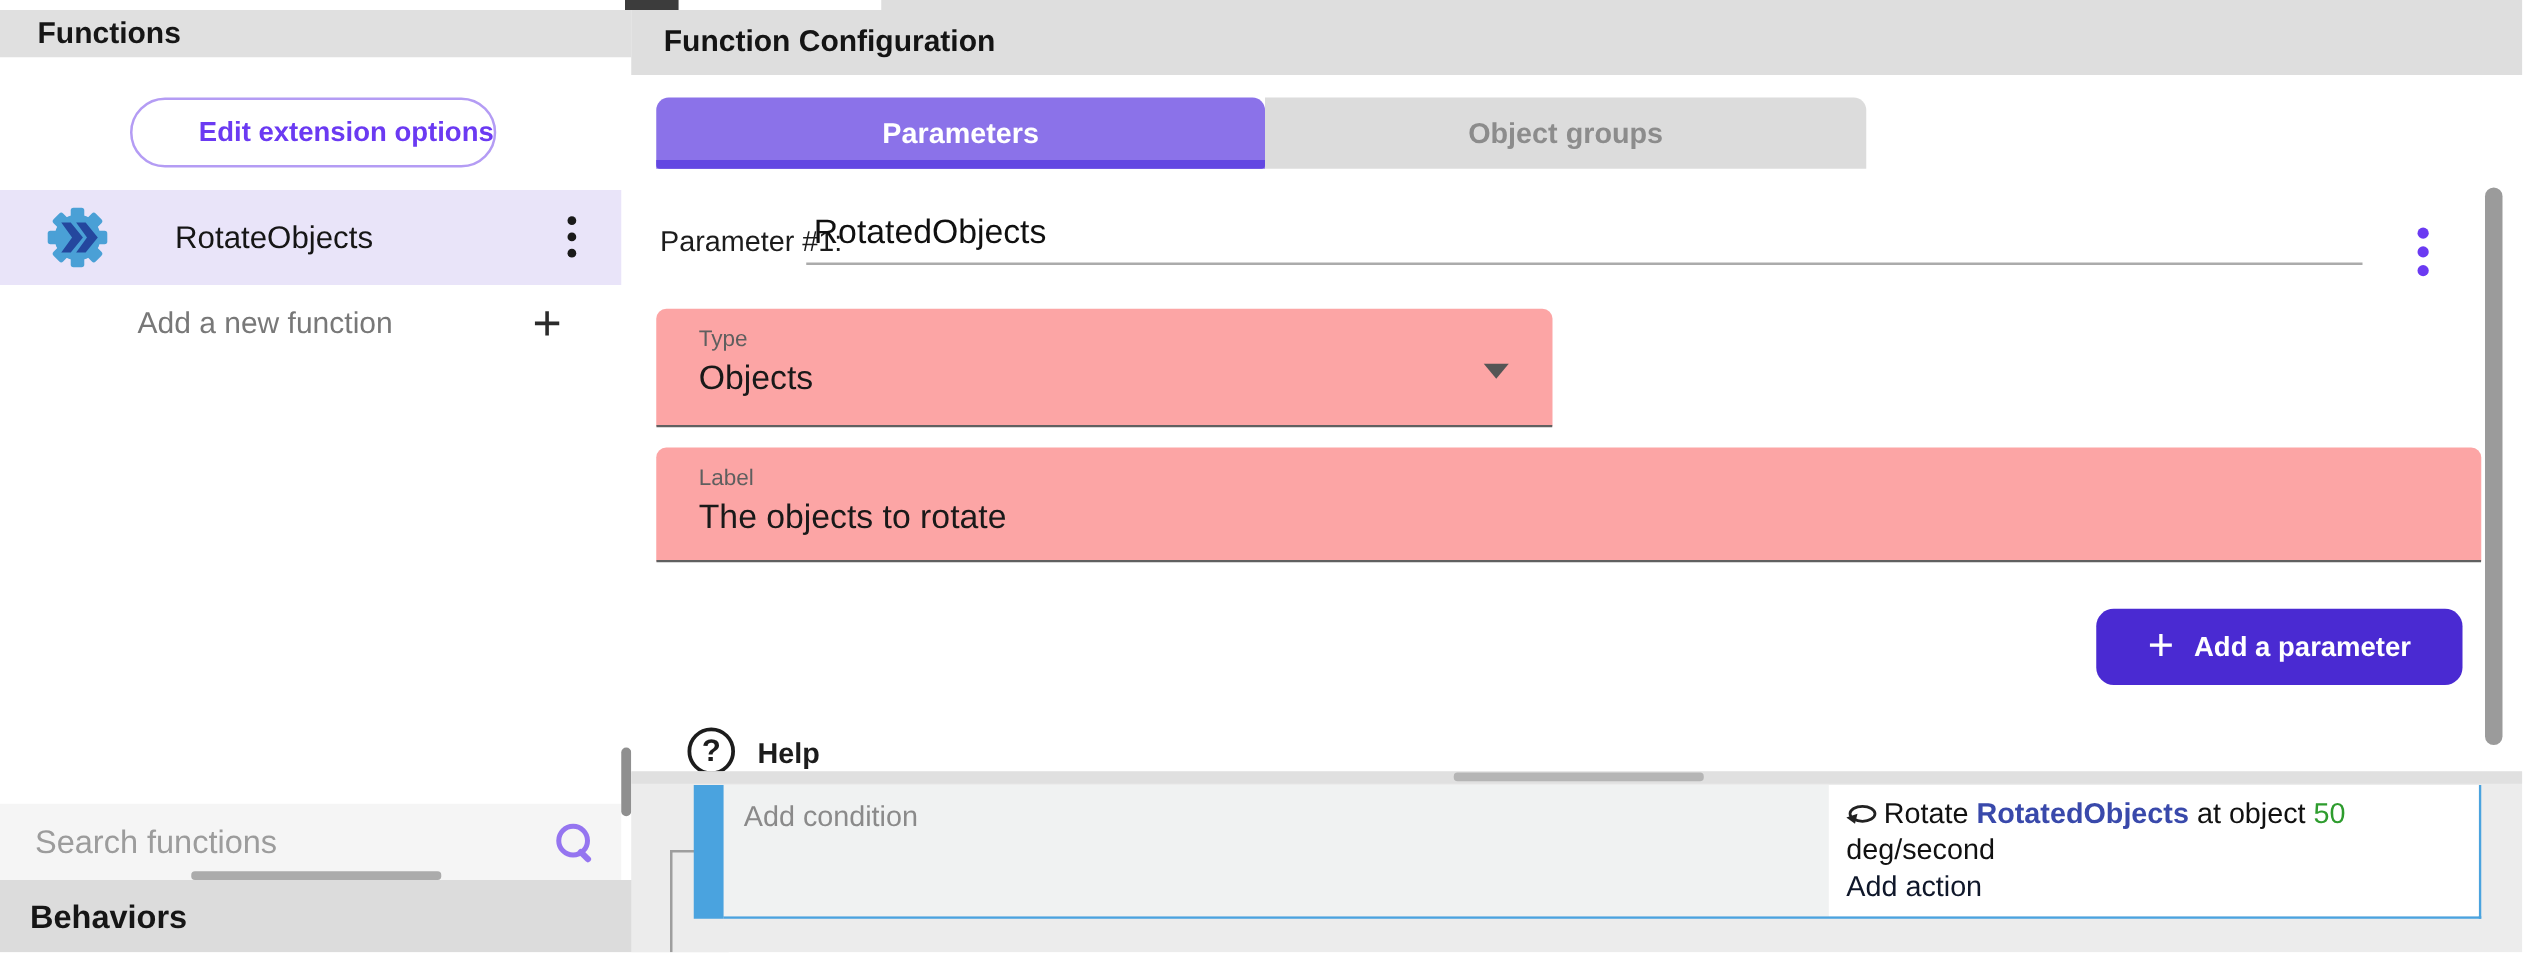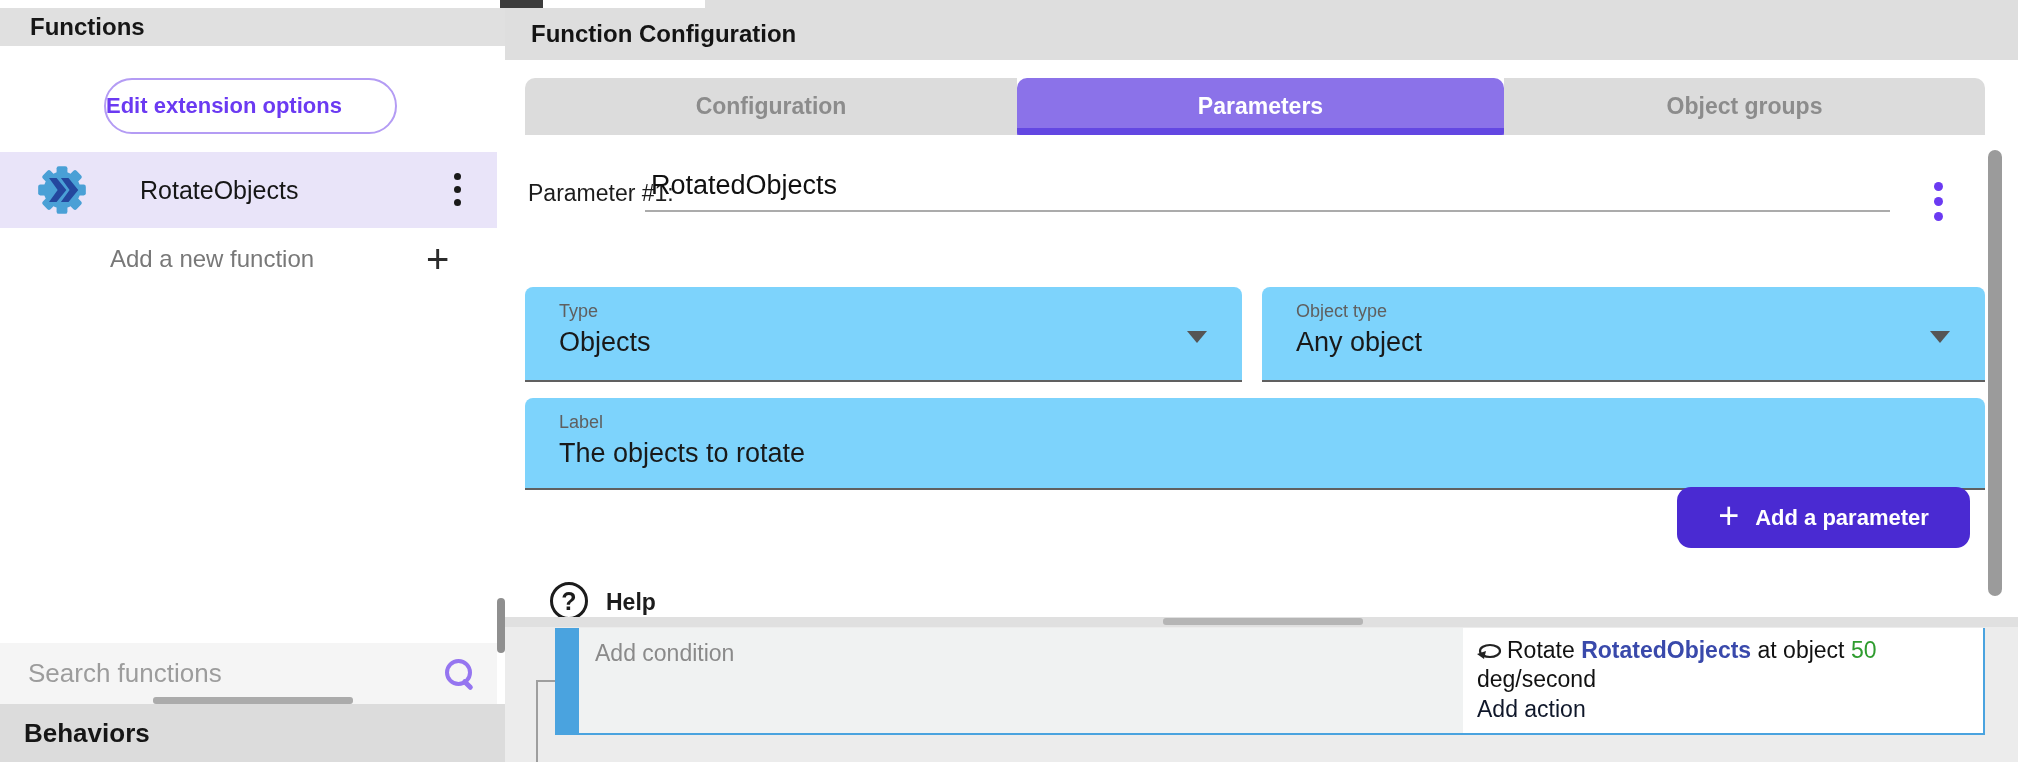--- a/index.html
+++ b/index.html
@@ -19,21 +19,21 @@
   
   .sb-header { left:0; top:8px; width:505px; height:38px; background:#e0e0e0;
     display:flex; align-items:center; padding-left:30px;
     font-size:24px; font-weight:600; color:#161616; }
   .sb-body { left:0; top:46px; width:505px; height:597px; background:#ffffff; }
   .edit-ext {
     left:104px; top:78px; width:293px; height:56px;
     background:#fff; border:2px solid var(--accent-purple-border,#b49cf4); border-radius:28px;
     color:var(--accent-purple,#6b3af2); font-size:22px; font-weight:700;
     font-family:inherit; cursor:pointer;
-    display:flex; align-items:center; justify-content:flex-start;
+    display:flex; align-items:center; justify-content:flex-end;
   }
   .fn-row {
     left:0; top:152px; width:497px; height:76px;
     background:var(--selected-item-bg,#e9e4f9);
     display:flex; align-items:center;
   }
   .fn-icon { position:absolute; left:36px; top:12px; width:52px; height:52px; }
   .fn-name { position:absolute; left:140px; font-size:25px; color:#161616; }
   .vdots { display:flex; flex-direction:column; gap:6px; }
   .vdots i { width:8px; height:8px; border-radius:50%; display:block; background:#1a1a1a; }
@@ -74,22 +74,22 @@
     background:var(--tab-active-underline,#6347e2);
     border-bottom-left-radius:3px; border-bottom-right-radius:3px; }
   .tab.last { width:481px; border-top-right-radius:10px; }
 
   .param-idx { left:528px; top:180px; font-size:23px; color:#1c1c1c; }
   .param-name { left:651px; top:170px; font-size:27px; color:#101010; }
   .param-underline { left:645px; top:210px; width:1245px; height:2px; background:#ababab; }
   .param-menu { left:1930px; top:178px; padding:4px; cursor:pointer; }
   .param-menu i { width:9px; height:9px; background:var(--accent-purple,#6b46f0); }
 
-  .field { background:#7dd3fc; border-bottom:2px solid #606060;
-    border-top-left-radius:8px; border-top-right-radius:8px;margin-top:40px; }
+  .field { background:#fca5a5; border-bottom:2px solid #606060;
+    border-top-left-radius:8px; border-top-right-radius:8px; }
   .field .flabel { position:absolute; left:34px; top:14px; font-size:18px; color:#5f5f5f; }
   .field .fvalue { position:absolute; left:34px; top:40px; font-size:27px; color:#191919; }
   .f-type { left:525px; top:247px; width:717px; height:95px; }
   .f-objtype { left:1262px; top:247px; width:723px; height:95px; }
   .f-label { left:525px; top:358px; width:1460px; height:92px; }
   .dd-arrow { position:absolute; top:44px; width:0; height:0;
     border-left:10px solid transparent; border-right:10px solid transparent;
     border-top:12px solid #555; }
   .f-type .dd-arrow { left:662px; }
   .f-objtype .dd-arrow { left:668px; }
@@ -181,23 +181,20 @@
     <span>Behaviors</span>
   </div>
   <div class="abs sb-vthumb"></div>
 
   <div class="abs main-header">
     <span>Function Configuration</span>
   </div>
   <div class="abs main-body"></div>
 
   <div class="abs tabs">
-    <div class="tab first">
-      <span>Configuration</span>
-    </div>
     <div class="tab active">
       <span>Parameters</span>
     </div>
     <div class="tab last">
       <span>Object groups</span>
     </div>
   </div>
 
   <span class="abs param-idx">Parameter #1:</span>
   <span class="abs param-name">RotatedObjects</span>
@@ -207,25 +204,20 @@
       <i></i>
       <i></i>
     </div>
 
   <div class="abs field f-type">
     <span class="flabel">Type</span>
     <span class="fvalue">Objects</span>
     <span class="dd-arrow"></span>
   </div>
 
-  <div class="abs field f-objtype">
-    <span class="flabel">Object type</span>
-    <span class="fvalue">Any object</span>
-    <span class="dd-arrow"></span>
-  </div>
 
   <div class="abs field f-label">
     <span class="flabel">Label</span>
     <span class="fvalue">The objects to rotate</span>
   </div>
 
   <button class="abs add-param">
     <span class="plus">+</span>
     <span class="lbl">Add a parameter</span>
   </button>

